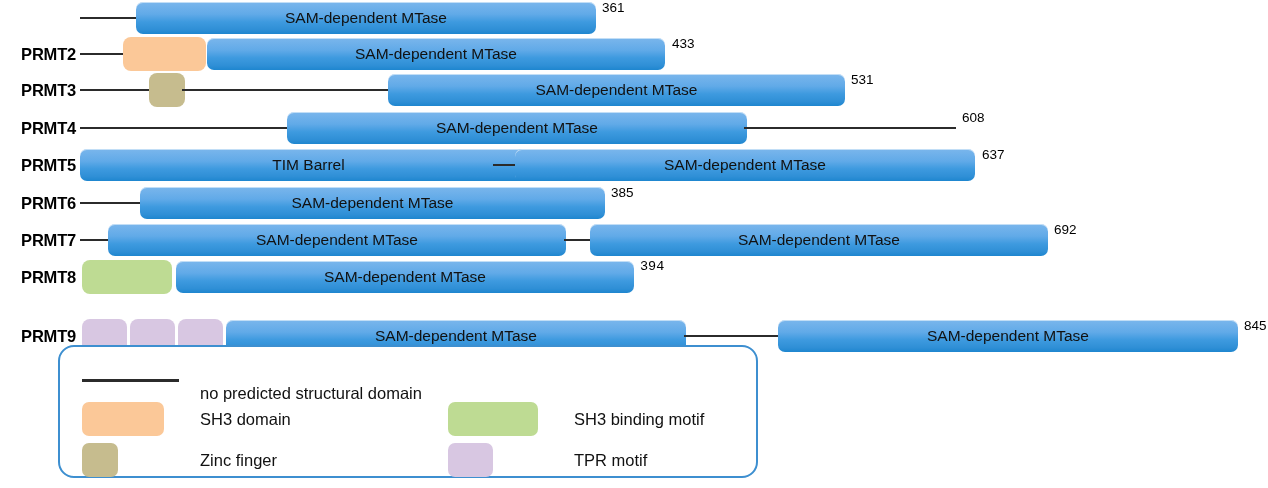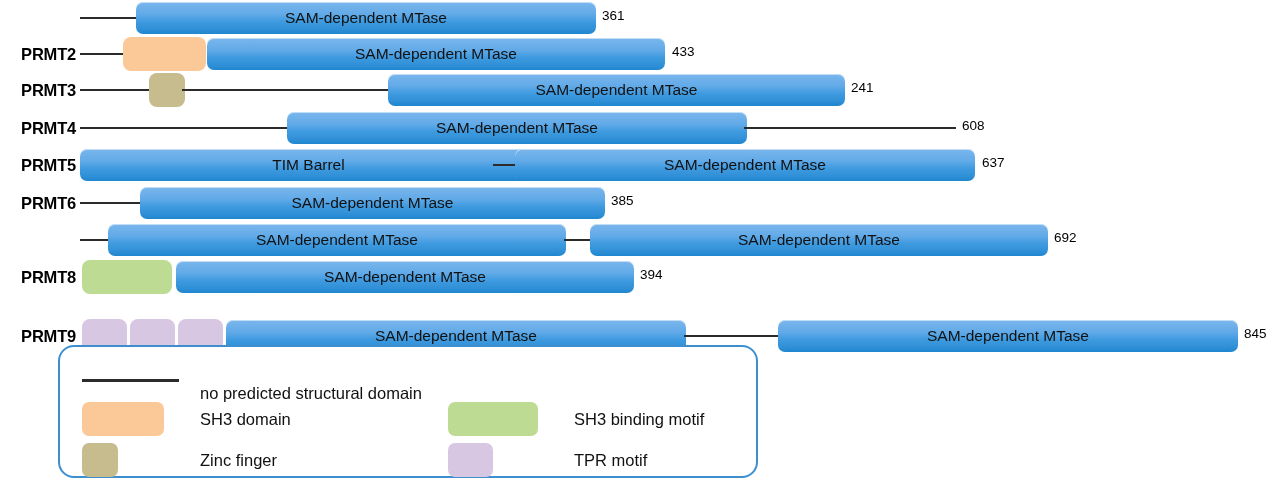--- a/index.html
+++ b/index.html
@@ -71,21 +71,21 @@
     white-space: nowrap;
     overflow: visible;
   }
   .domain.sh3     { background: #fbc898; border-radius: 8px; top: 1px; height: 34px; }
   .domain.zinc    { background: #c6bc8e; border-radius: 8px; top: 1px; height: 34px; }
   .domain.sh3bind { background: #bedb93; border-radius: 8px; top: 1px; height: 34px; }
   .domain.tpr     { background: #d8c7e2; border-radius: 8px; top: 1px; height: 34px; }
 
   .length-label {
     position: absolute;
-    top: 8px;
+    top: 0;
     font-size: 13.5px;
     color: #000000;
     white-space: nowrap;
   }
 
   
   .legend-box {
     position: absolute;
     left: 58px;
     top: 345px;
@@ -139,21 +139,21 @@
 </div>
 
 <div class="row" style="top:72px;">
   <div class="protein-label">PRMT3</div>
   <div class="backbone" style="left:80px;width:72px;"></div>
   <div class="domain zinc" style="left:149px;width:36px;"></div>
   <div class="backbone" style="left:182px;width:208px;"></div>
   <div class="domain mtase" style="left:388px;width:457px;">
     <span class="domain-text">SAM-dependent MTase</span>
   </div>
-  <div class="length-label" style="left:851px;">241</div>
+  <div class="length-label" style="left:851px;">531</div>
 </div>
 
 <div class="row" style="top:110px;">
   <div class="protein-label">PRMT4</div>
   <div class="backbone" style="left:80px;width:210px;"></div>
   <div class="domain mtase" style="left:287px;width:460px;">
     <span class="domain-text">SAM-dependent MTase</span>
   </div>
   <div class="backbone" style="left:744px;width:212px;"></div>
   <div class="length-label" style="left:962px;">608</div>
@@ -174,38 +174,39 @@
 <div class="row" style="top:185px;">
   <div class="protein-label">PRMT6</div>
   <div class="backbone" style="left:80px;width:62px;"></div>
   <div class="domain mtase" style="left:140px;width:465px;">
     <span class="domain-text">SAM-dependent MTase</span>
   </div>
   <div class="length-label" style="left:611px;">385</div>
 </div>
 
 <div class="row" style="top:222px;">
+  <div class="protein-label">PRMT7</div>
   <div class="backbone" style="left:80px;width:32px;"></div>
   <div class="domain mtase" style="left:108px;width:458px;">
     <span class="domain-text">SAM-dependent MTase</span>
   </div>
   <div class="backbone" style="left:564px;width:28px;"></div>
   <div class="domain mtase" style="left:590px;width:458px;">
     <span class="domain-text">SAM-dependent MTase</span>
   </div>
   <div class="length-label" style="left:1054px;">692</div>
 </div>
 
 <div class="row" style="top:259px;">
   <div class="protein-label">PRMT8</div>
   <div class="domain sh3bind" style="left:82px;width:90px;"></div>
   <div class="domain mtase" style="left:176px;width:458px;">
     <span class="domain-text">SAM-dependent MTase</span>
   </div>
-  <div class="length-label" style="left:640px;">394</div>
+  <div class="length-label" style="left:640px;font-family:Liberation Mono, monospace;">394</div>
 </div>
 
 <div class="row" style="top:296px;margin-top:22px;">
   <div class="protein-label">PRMT9</div>
   <div class="domain tpr" style="left:82px;width:45px;"></div>
   <div class="domain tpr" style="left:130px;width:45px;"></div>
   <div class="domain tpr" style="left:178px;width:45px;"></div>
   <div class="domain mtase" style="left:226px;width:460px;">
     <span class="domain-text">SAM-dependent MTase</span>
   </div>

